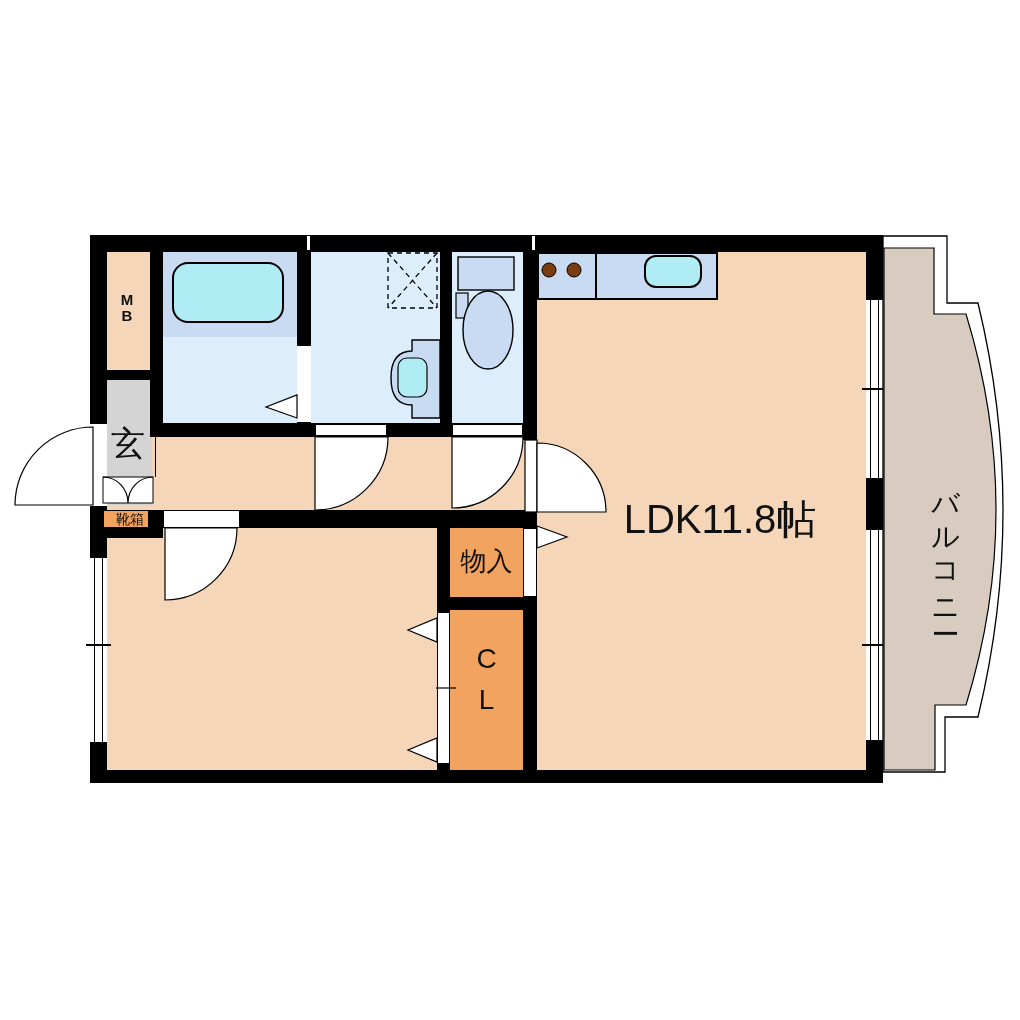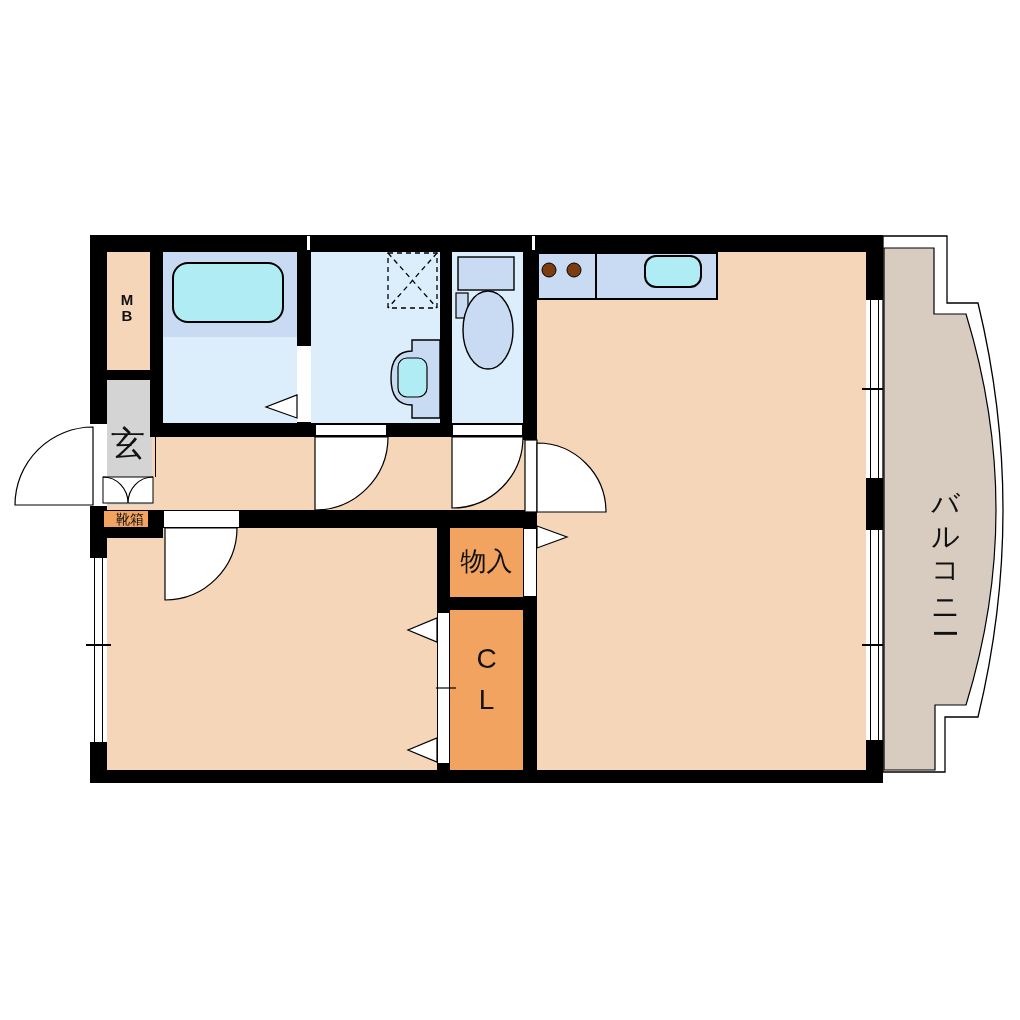--- a/index.html
+++ b/index.html
@@ -125,20 +125,21 @@
     <rect x="398" y="358" width="29" height="39" rx="9" fill="#b0ecf4" stroke="#000" stroke-width="1.2"></rect>
 
     <rect x="458" y="257" width="56" height="33" fill="#c8dbf2" stroke="#000" stroke-width="1.4"></rect>
     <rect x="456" y="293" width="12" height="25" fill="#c8dbf2" stroke="#000" stroke-width="1.2"></rect>
     <ellipse cx="488" cy="330" rx="25" ry="39" fill="#c8dbf2" stroke="#000" stroke-width="1.4"></ellipse>
 
     <circle cx="549" cy="270" r="7" fill="#7b3c10" stroke="#000" stroke-width="1"></circle>
     <circle cx="574" cy="270" r="7" fill="#7b3c10" stroke="#000" stroke-width="1"></circle>
   </svg>
 
+  <div class="lbl" style="left:540px;top:492px;width:360px;font-size:40px;">LDK11.8帖</div>
   <div class="lbl" style="left:450px;top:544px;width:73px;font-size:26px;">物入</div>
   <div class="lbl" style="left:450px;top:638px;width:73px;font-size:28px;line-height:41px;">
     <div>C</div>
     <div>L</div>
   </div>
   <div class="lbl" style="left:103px;top:421px;width:50px;font-size:34px;">玄</div>
   <div class="lbl" style="left:110px;top:292px;width:34px;font-size:15px;font-weight:bold;line-height:16px;">
     <div>M</div>
     <div>B</div>
   </div>

